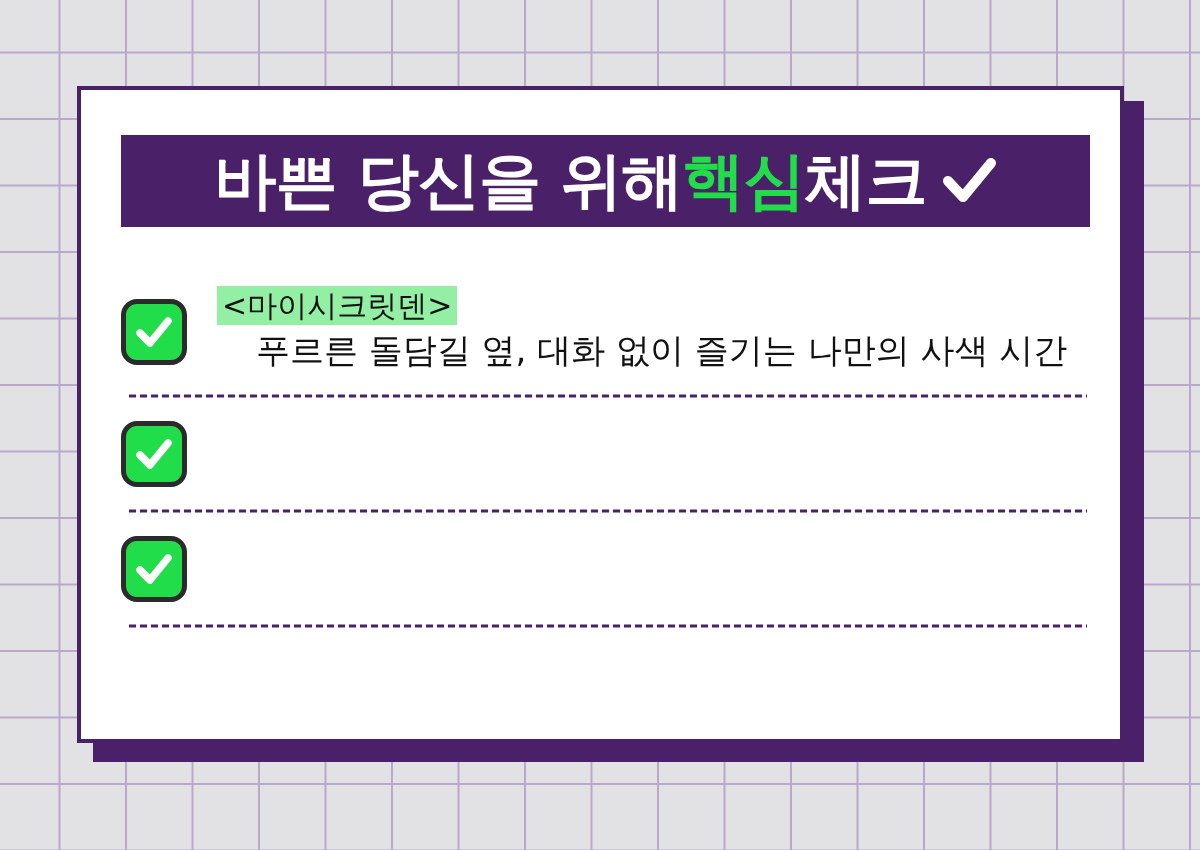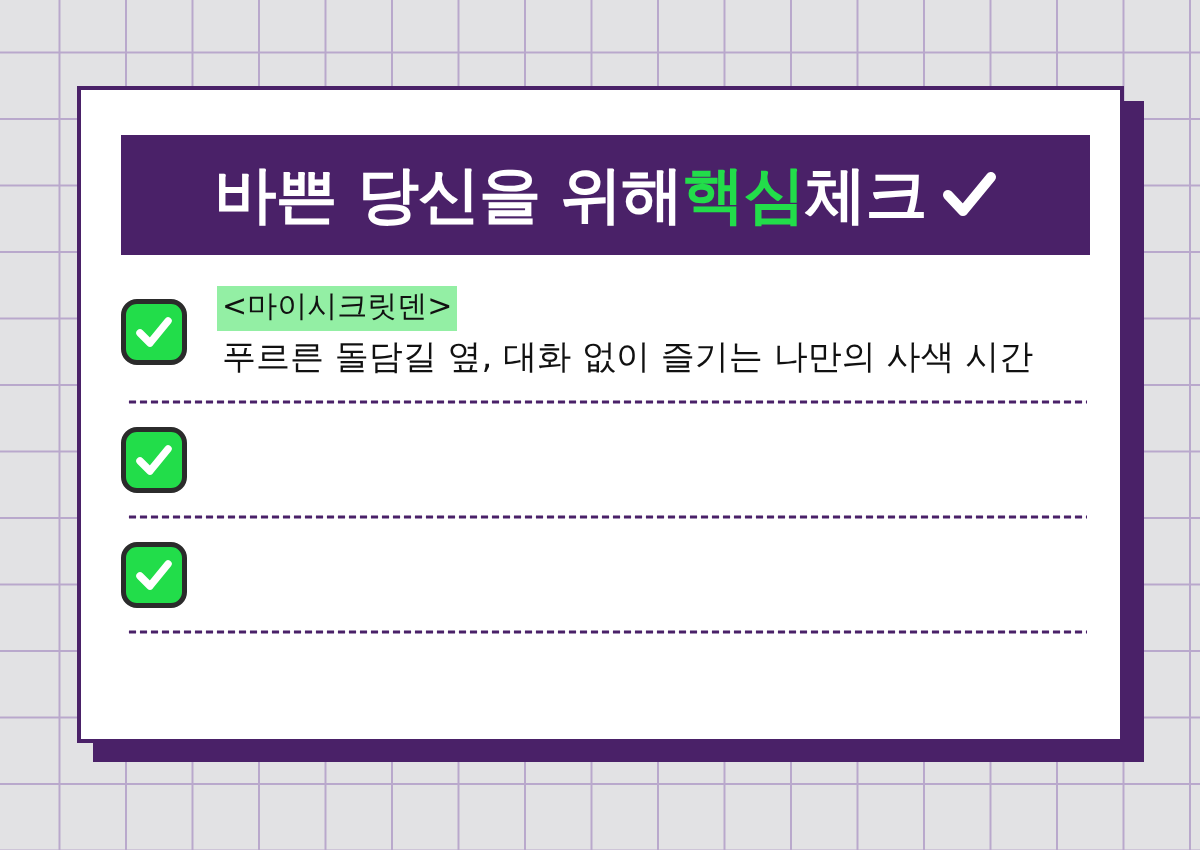--- a/index.html
+++ b/index.html
@@ -47,21 +47,21 @@
     border: 4px solid #4a2168;
     box-sizing: border-box;
   }
 
   
   .title-banner {
     position: absolute;
     left: 40px;
     top: 45px;
     width: 969px;
-    height: 120px;
+    height: 92px;
     background: #4a2168;
     display: flex;
     align-items: center;
     justify-content: center;
     box-sizing: border-box;
     padding: 0 16px;
   }
   .title-text {
     font-family: "DejaVu Sans", "Liberation Sans", sans-serif;
     font-size: 62px;
@@ -119,32 +119,33 @@
   .check-box svg { width: 44px; height: 44px; display: block; }
 
   .item-text { flex: 1 1 auto; min-width: 0; }
   .item-title {
     display: inline-block;
     background: #93efa4;
     color: #111111;
     font-family: "DejaVu Sans", "Liberation Sans", sans-serif;
     font-size: 30px;
     line-height: 1.25;
-    padding: 1px 5px 6px 5px;
+    padding: 1px 5px 0 5px;
     margin-bottom: 3px;
     white-space: nowrap;
   }
   .item-desc {
     display: block;
     color: #111111;
     font-family: "DejaVu Sans", "Liberation Sans", sans-serif;
     font-size: 34px;
     line-height: 1.3;
     padding-left: 5px;
     white-space: nowrap;
+    margin-left: 34px;
   }
 
   .divider {
     height: 4px;
     margin: 12px 0 10px 6px;
     width: 960px;
     background-image: radial-gradient(#4a2168 48%, transparent 52%);
     background-size: 11px 5px;
     background-repeat: repeat-x;
     background-position: 0 center;

